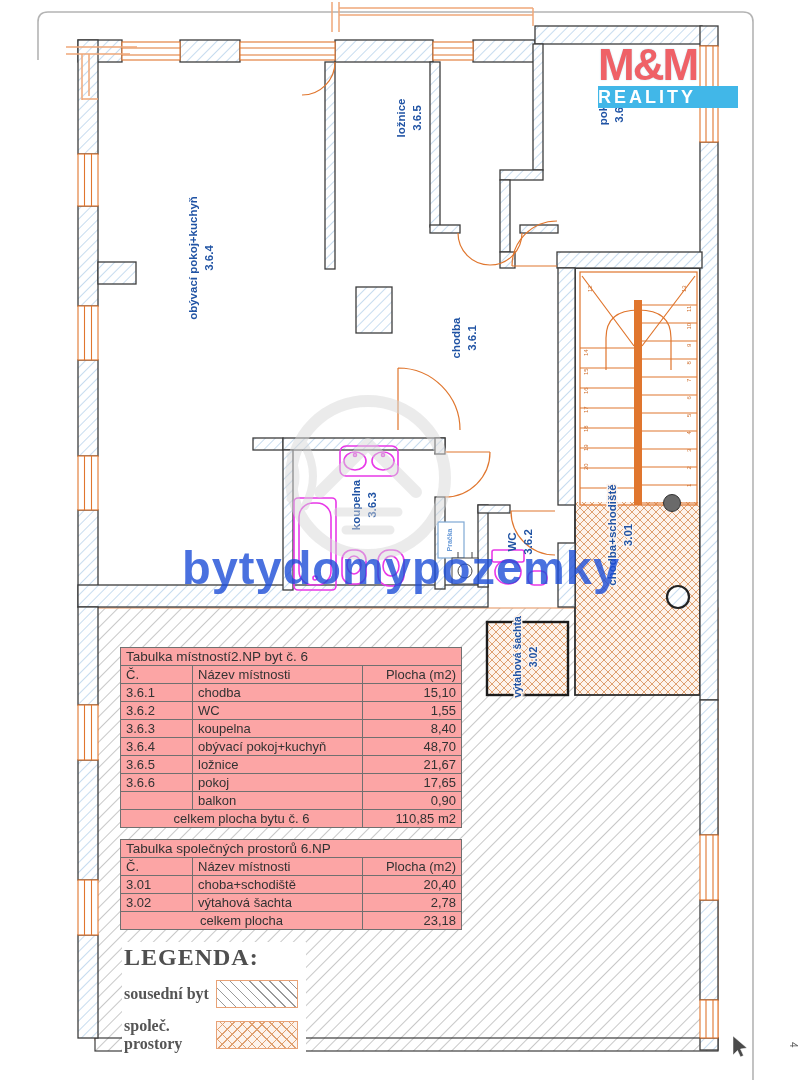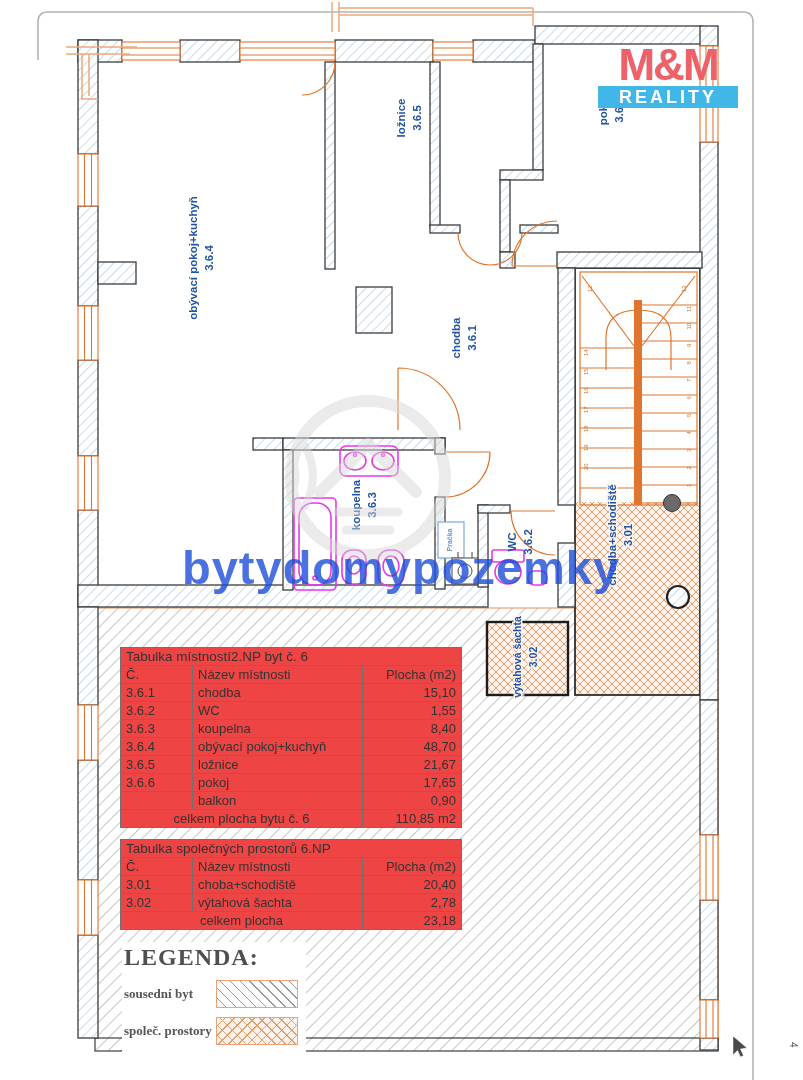--- a/index.html
+++ b/index.html
@@ -12,39 +12,39 @@
   .roomlbl{font-size:11.5px;font-weight:bold;fill:#2053a4;}
   .roomlbl.halo{paint-order:stroke;stroke:#fdf3ec;stroke-width:3px;}
   .smalllbl{font-size:7px;font-weight:bold;fill:#6a9bd8;}
   .stair-num{font-size:6px;fill:#cf6f2e;}
 
   
   #watermark-text{left:182px;top:540px;font-size:47px;font-weight:bold;
      letter-spacing:1px;color:#1d4ed8;opacity:.8;z-index:2;pointer-events:none;}
 
   
-  #logo{left:598px;top:44px;width:140px;z-index:5;text-align:center;}
+  #logo{left:598px;top:44px;width:140px;z-index:5;text-align:left;}
   .logo-mm{font-size:44px;line-height:42px;font-weight:900;color:#ef6167;
      letter-spacing:-2px;text-shadow:0 0 2px #bde4f5;}
   .logo-band{height:22px;line-height:22px;font-size:18px;font-weight:900;
      letter-spacing:3px;color:#fff;}
 
   
-  .area-table{position:absolute;border-collapse:collapse;background:#ef4444;
+  .area-table{position:absolute;border-collapse:collapse;background:#fca5a5;
      font-size:13px;color:#333;z-index:5;}
   .area-table td{border:1px solid #707070;height:17px;padding:0 5px;white-space:nowrap;}
   .area-table .num{text-align:right;}
   .area-table .title-row td{font-size:13.5px;}
   .area-table .total-label{text-align:center;}
 
   
   #legend{left:122px;top:942px;z-index:5;background:#fff;padding:2px 8px 10px 2px;font-family:Liberation Serif, serif;}
   .legend-title{font-size:24px;font-weight:900;color:#4f4f4f;letter-spacing:1px;}
   .legend-item{display:flex;align-items:center;margin-top:9px;}
-  .legend-label{font-size:13px;font-weight:bold;color:#555;width:92px;}
+  .legend-label{font-size:16px;font-weight:bold;color:#555;width:92px;}
   .swatch{width:80px;height:26px;border:1px solid #e8a276;}
   .swatch-diag{background:repeating-linear-gradient(45deg,#fff 0 6px,#999 6px 7px);}
   .swatch-cross{background:
      repeating-linear-gradient(45deg,transparent 0 6px,#dfa070 6px 7px),
      repeating-linear-gradient(-45deg,#fdf3ec 0 6px,#dfa070 6px 7px);}
 </style>
 </head>
 <body>
 
 <svg class="abs" style="left:0;top:0;z-index:1" width="803" height="1080" viewBox="0 0 803 1080">

